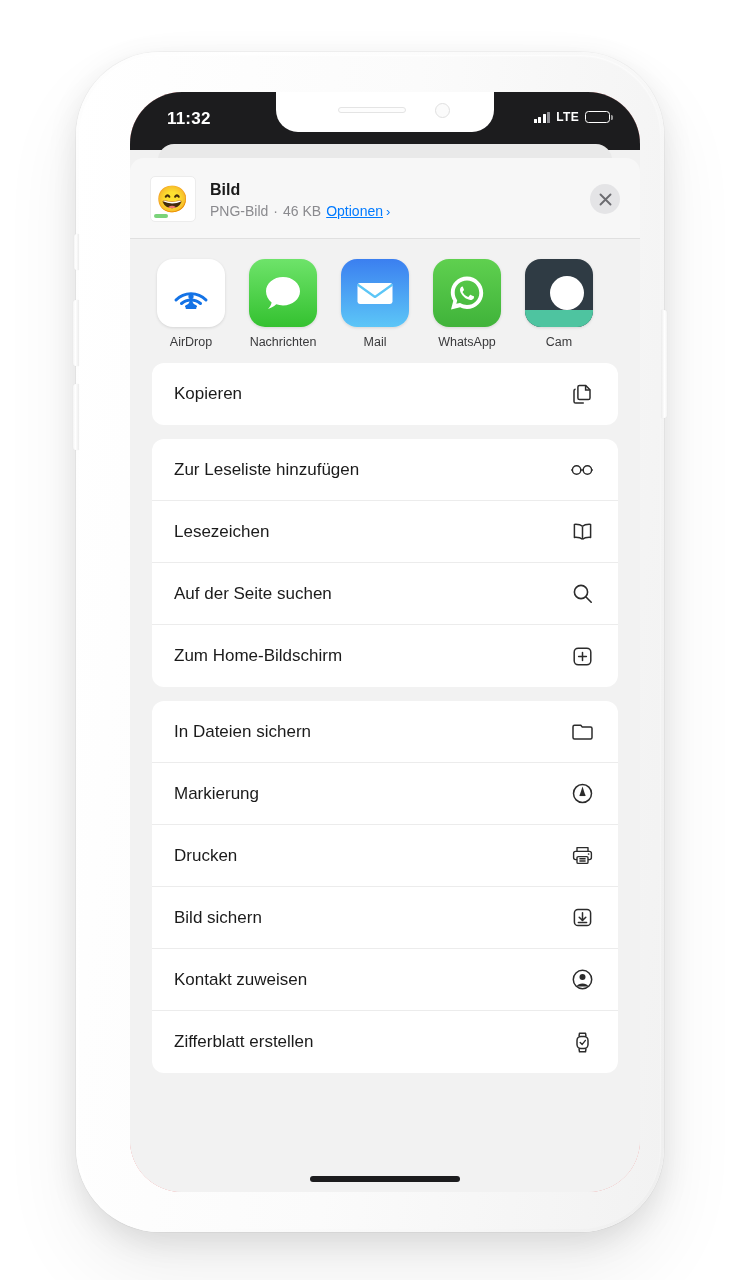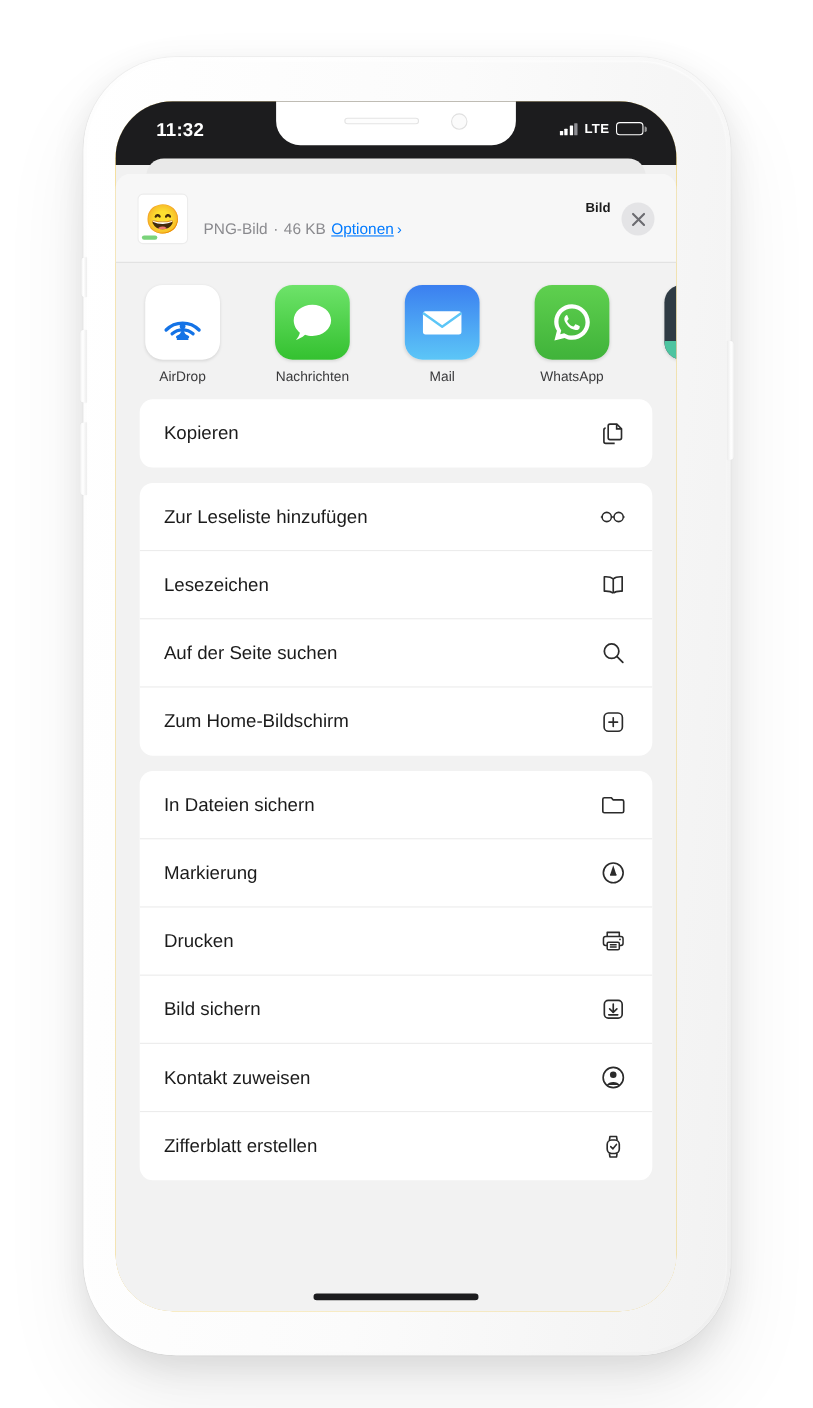--- a/index.html
+++ b/index.html
@@ -56,27 +56,27 @@
   }
   .btn-silent { left: -2px; top: 182px; width: 5px; height: 36px; border-radius: 3px 0 0 3px; }
   .btn-volup  { left: -3px; top: 248px; width: 6px; height: 66px; border-radius: 3px 0 0 3px; }
   .btn-voldn  { left: -3px; top: 332px; width: 6px; height: 66px; border-radius: 3px 0 0 3px; }
   .btn-power  { right: -3px; top: 258px; width: 6px; height: 108px; border-radius: 0 3px 3px 0;
                 background: linear-gradient(270deg, #f4f4f4, #ffffff 40%, #ececec); }
 
   
   .screen {
     position: absolute;
-    left: 29px;
+    left: 54px;
     top: 40px;
     width: 510px;
     height: 1100px;
     border-radius: 52px;
     overflow: hidden;
-    background: #eab308;
+    background: #ef4444;
   }
 
   .screen-inner {
     position: absolute;
     inset: 0;
     background: #f1f1f1;
   }
 
   
   .statusbar-bg {
@@ -208,25 +208,24 @@
   .thumb-emoji { font-size: 26px; line-height: 1; }
   .thumb-bar {
     position: absolute;
     left: 3px; bottom: 3px;
     width: 14px; height: 4px;
     border-radius: 2px;
     background: #7ad37a;
   }
   .header-text { margin-left: 14px; flex: 1; min-width: 0; }
   .header-title {
-    font-size: 12px;
+    font-size: 16px;
     font-weight: bold;
     color: #1b1b1b;
     line-height: 1.25;
-    text-align: right;
   }
   .header-sub {
     font-size: 14px;
     color: #8a8a8e;
     margin-top: 3px;
     display: flex;
     align-items: baseline;
     gap: 5px;
     white-space: nowrap;
   }
@@ -244,21 +243,21 @@
     align-items: center;
     justify-content: center;
     flex-shrink: 0;
     margin-left: 10px;
   }
   .close-btn svg { display: block; }
 
   
   .apps-row {
     display: flex;
-    gap: 40px;
+    gap: 14px;
     padding: 20px 22px 14px 22px;
     overflow: hidden;
   }
   .app {
     width: 78px;
     flex-shrink: 0;
     text-align: center;
   }
   .app-icon {
     width: 68px; height: 68px;

